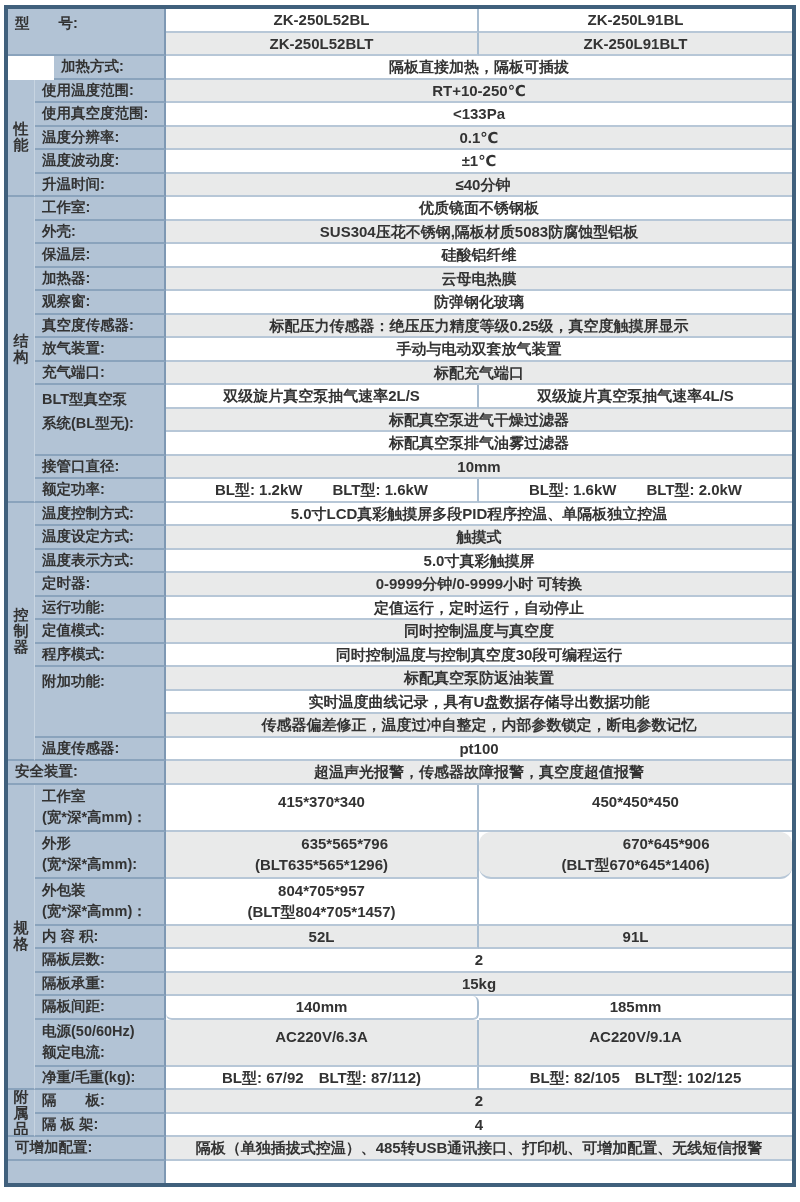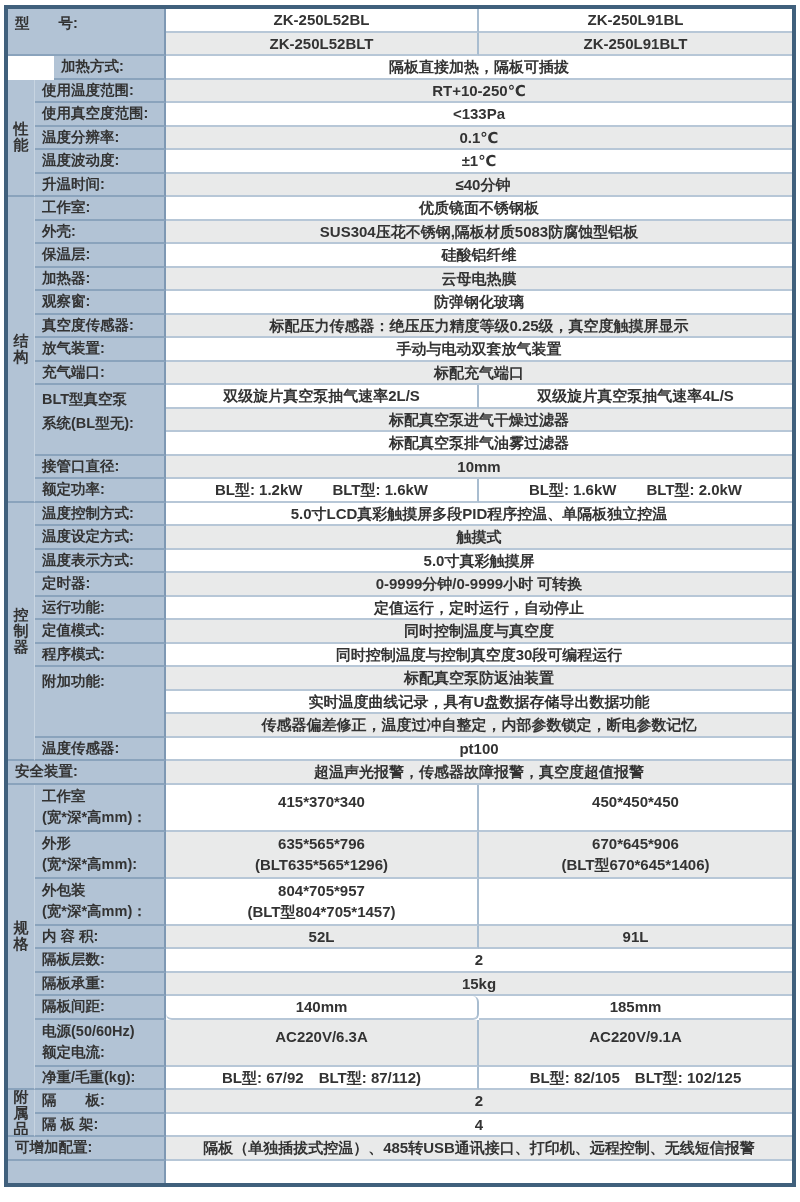--- a/index.html
+++ b/index.html
@@ -50,21 +50,21 @@
     justify-content:flex-start;
     padding-left:7px;font-size:14.5px;
     white-space:pre-line;line-height:21px;
   }
   .label-top{align-items:flex-start;padding-top:3px;line-height:23.5px;}
   .value-cell{
     justify-content:center;text-align:center;
     white-space:pre-line;line-height:21px;
   }
   .bg-w{background:var(--white-row);}
-  .bg-g{background:var(--gray-row);}
+  .bg-g{background:var(--gray-row);text-align:right;}
   .split-left{border-right:2px solid var(--divider);}
   .v-bottom{align-items:flex-end;padding-bottom:18px;}
   .last{border-bottom:none;}
 </style>
 </head>
 <body>
 
 <div class="page">
   <div class="spec-table" id="spec-table" style="grid-template-rows: 23.5px 23.5px 23.5px 23.5px 23.5px 23.5px 23.5px 23.5px 23.5px 23.5px 23.5px 23.5px 23.5px 23.5px 23.5px 23.5px 23.5px 23.5px 23.5px 23.5px 23.5px 23.5px 23.5px 23.5px 23.5px 23.5px 23.5px 23.5px 23.5px 23.5px 23.5px 23.5px 23.5px 47px 47px 47px 23.5px 23.5px 23.5px 23.5px 47px 23.5px 23.5px 23.5px 23.5px 22px;">
       <div class="cell label-cell label-top" style="grid-area: 1 / 1 / span 2 / span 2;">型　　号:</div>
@@ -143,21 +143,21 @@
       <div class="cell group-cell" style="grid-area: 34 / 1 / span 9;">规
 格</div>
       <div class="cell label-cell" style="grid-area: 34 / 2;">工作室
 (宽*深*高mm)：</div>
       <div class="cell value-cell bg-w split-left v-bottom" style="grid-area: 34 / 3;">415*370*340</div>
       <div class="cell value-cell bg-w v-bottom" style="grid-area: 34 / 4;">450*450*450</div>
       <div class="cell label-cell" style="grid-area: 35 / 2;">外形
 (宽*深*高mm):</div>
       <div class="cell value-cell bg-g split-left" style="grid-area: 35 / 3;">635*565*796
 (BLT635*565*1296)</div>
-      <div class="cell value-cell bg-g" style="grid-area: 35 / 4;">670*645*906
+      <div class="cell value-cell bg-g" style="grid-area: 35 / 4; border-radius: 12px;">670*645*906
 (BLT型670*645*1406)</div>
       <div class="cell label-cell" style="grid-area: 36 / 2;">外包装
 (宽*深*高mm)：</div>
       <div class="cell value-cell bg-w split-left" style="grid-area: 36 / 3;">804*705*957
 (BLT型804*705*1457)</div>
       <div class="cell value-cell bg-w" style="grid-area: 36 / 4; margin-top: 40px;">840*785*1062
 (BLT型840*785*1562)</div>
       <div class="cell label-cell" style="grid-area: 37 / 2;">内 容 积:</div>
       <div class="cell value-cell bg-g split-left" style="grid-area: 37 / 3;">52L</div>
       <div class="cell value-cell bg-g" style="grid-area: 37 / 4;">91L</div>
@@ -176,17 +176,17 @@
       <div class="cell value-cell bg-w split-left" style="grid-area: 42 / 3;">BL型: 67/92　BLT型: 87/112)</div>
       <div class="cell value-cell bg-w" style="grid-area: 42 / 4;">BL型: 82/105　BLT型: 102/125</div>
       <div class="cell group-cell" style="grid-area: 43 / 1 / span 2;">附
 属
 品</div>
       <div class="cell label-cell" style="grid-area: 43 / 2;">隔　　板:</div>
       <div class="cell value-cell bg-g" style="grid-area: 43 / 3 / auto / span 2;">2</div>
       <div class="cell label-cell" style="grid-area: 44 / 2;">隔 板 架:</div>
       <div class="cell value-cell bg-w" style="grid-area: 44 / 3 / auto / span 2;">4</div>
       <div class="cell label-cell" style="grid-area: 45 / 1 / auto / span 2;">可增加配置:</div>
-      <div class="cell value-cell bg-g" style="grid-area: 45 / 3 / auto / span 2;">隔板（单独插拔式控温）、485转USB通讯接口、打印机、远程控制、无线短信报警</div>
+      <div class="cell value-cell bg-g" style="grid-area: 45 / 3 / auto / span 2;">隔板（单独插拔式控温）、485转USB通讯接口、打印机、可增加配置、无线短信报警</div>
       <div class="cell label-cell last" style="grid-area: 46 / 1 / auto / span 2;"></div>
       <div class="cell value-cell bg-w last" style="grid-area: 46 / 3 / auto / span 2;"></div>
     </div>
 </div>
 
 </body></html>

